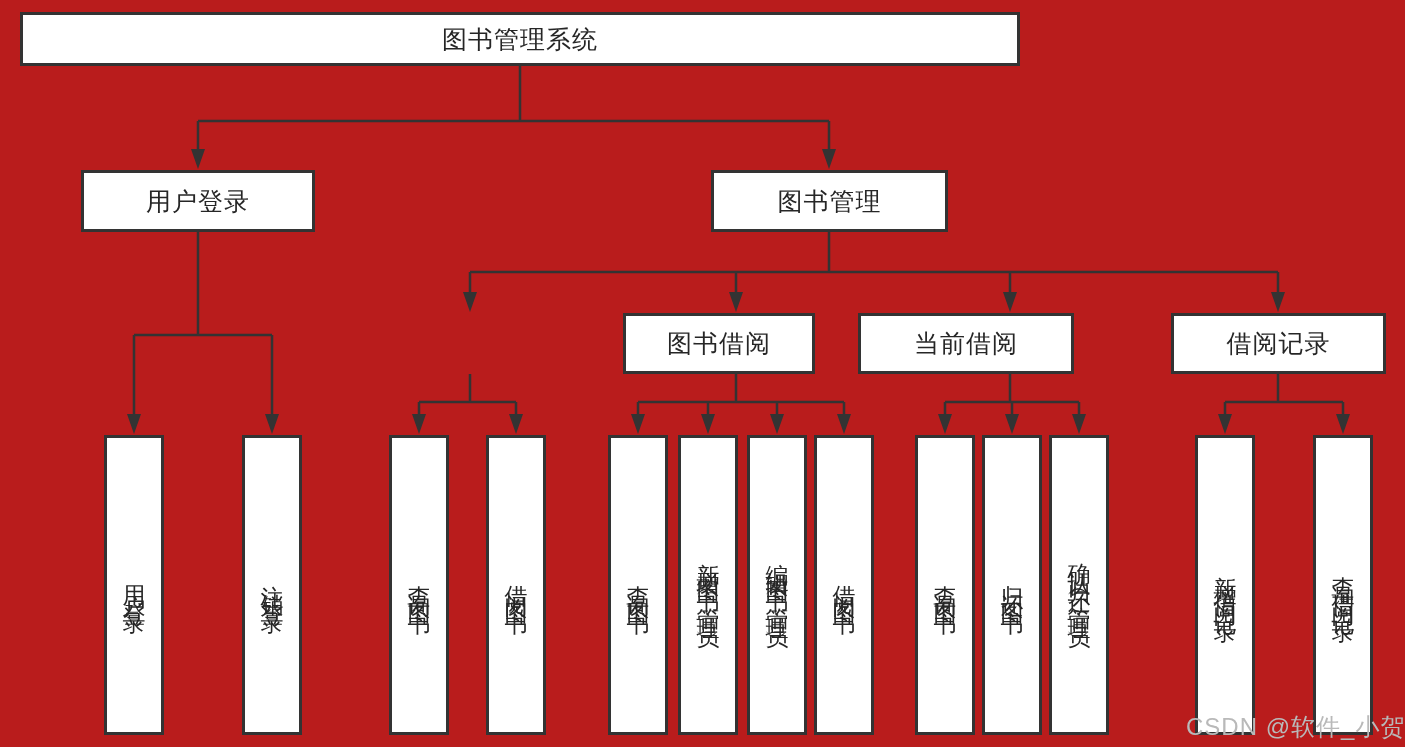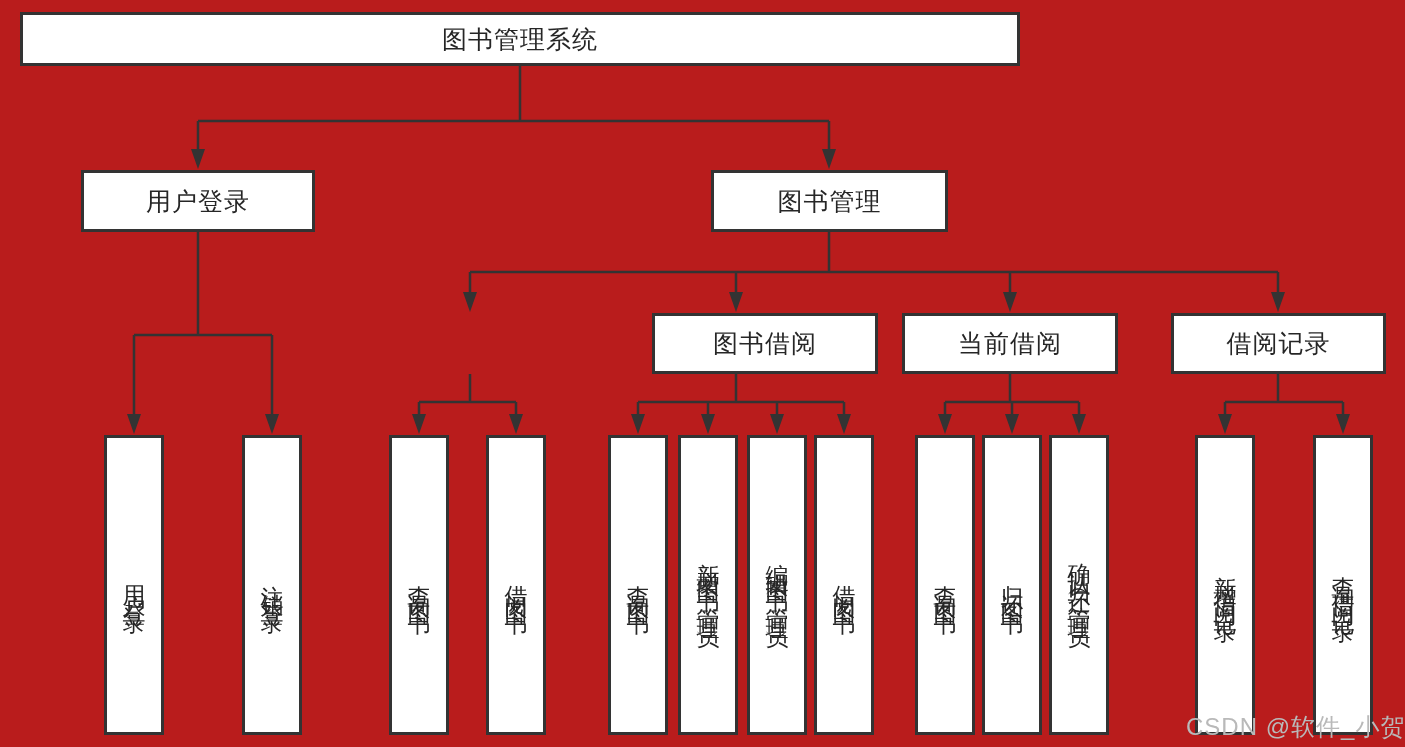--- a/index.html
+++ b/index.html
@@ -103,24 +103,24 @@
     <span class="hlabel">图书管理系统</span>
   </div>
 
   <div class="box lvl2" style="left:81px; width:234px;">
     <span class="hlabel">用户登录</span>
   </div>
   <div class="box lvl2" style="left:711px; width:237px;">
     <span class="hlabel">图书管理</span>
   </div>
 
-  <div class="box lvl3" style="left:623px; width:226px;margin-left:29px;">
+  <div class="box lvl3" style="left:623px; width:192px;">
     <span class="hlabel">图书借阅</span>
   </div>
-  <div class="box lvl3" style="left:902px; width:216px;">
+  <div class="box lvl3" style="left:858px; width:216px;">
     <span class="hlabel">当前借阅</span>
   </div>
   <div class="box lvl3" style="left:1171px; width:215px;">
     <span class="hlabel">借阅记录</span>
   </div>
 
   <div class="box leaf" style="left:104px;">
     <span class="vtext">用户登录</span>
   </div>
   <div class="box leaf" style="left:242px;">

